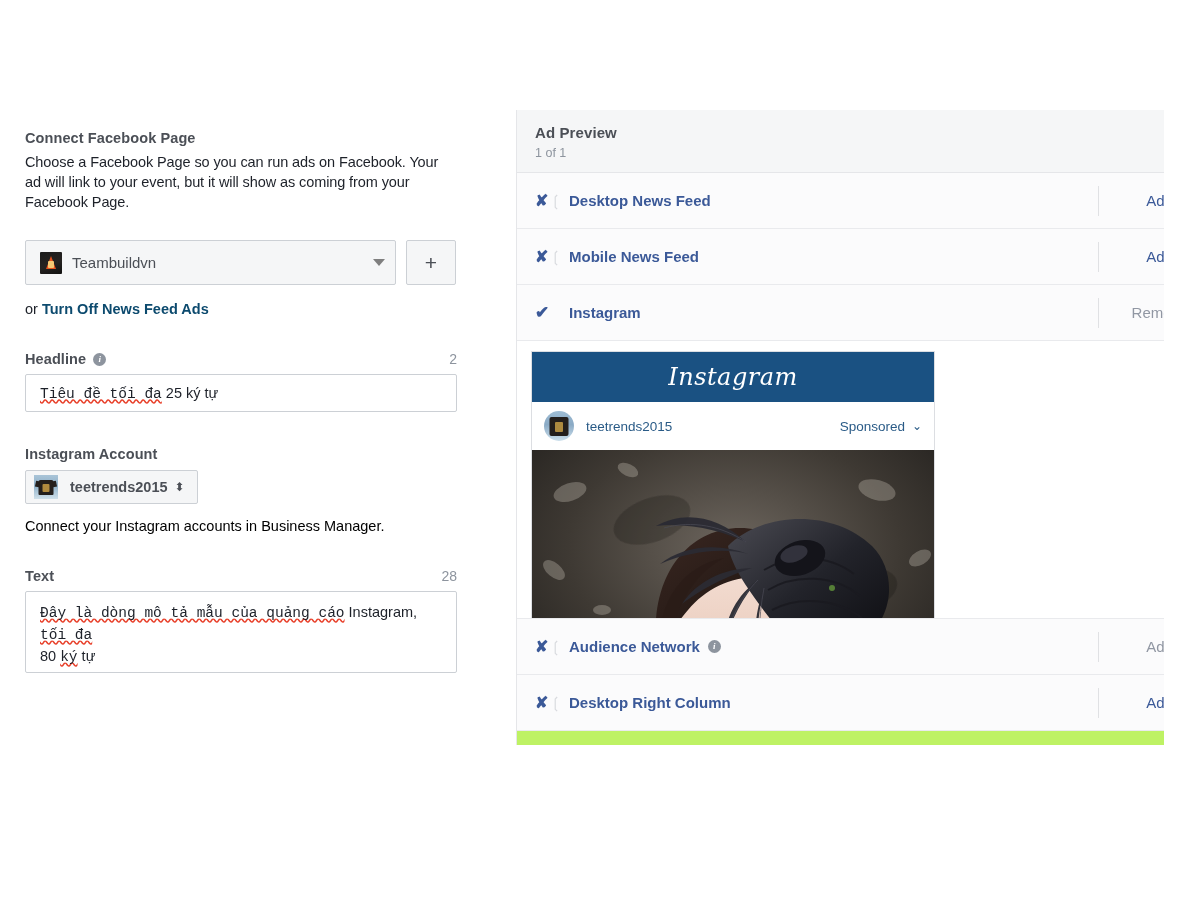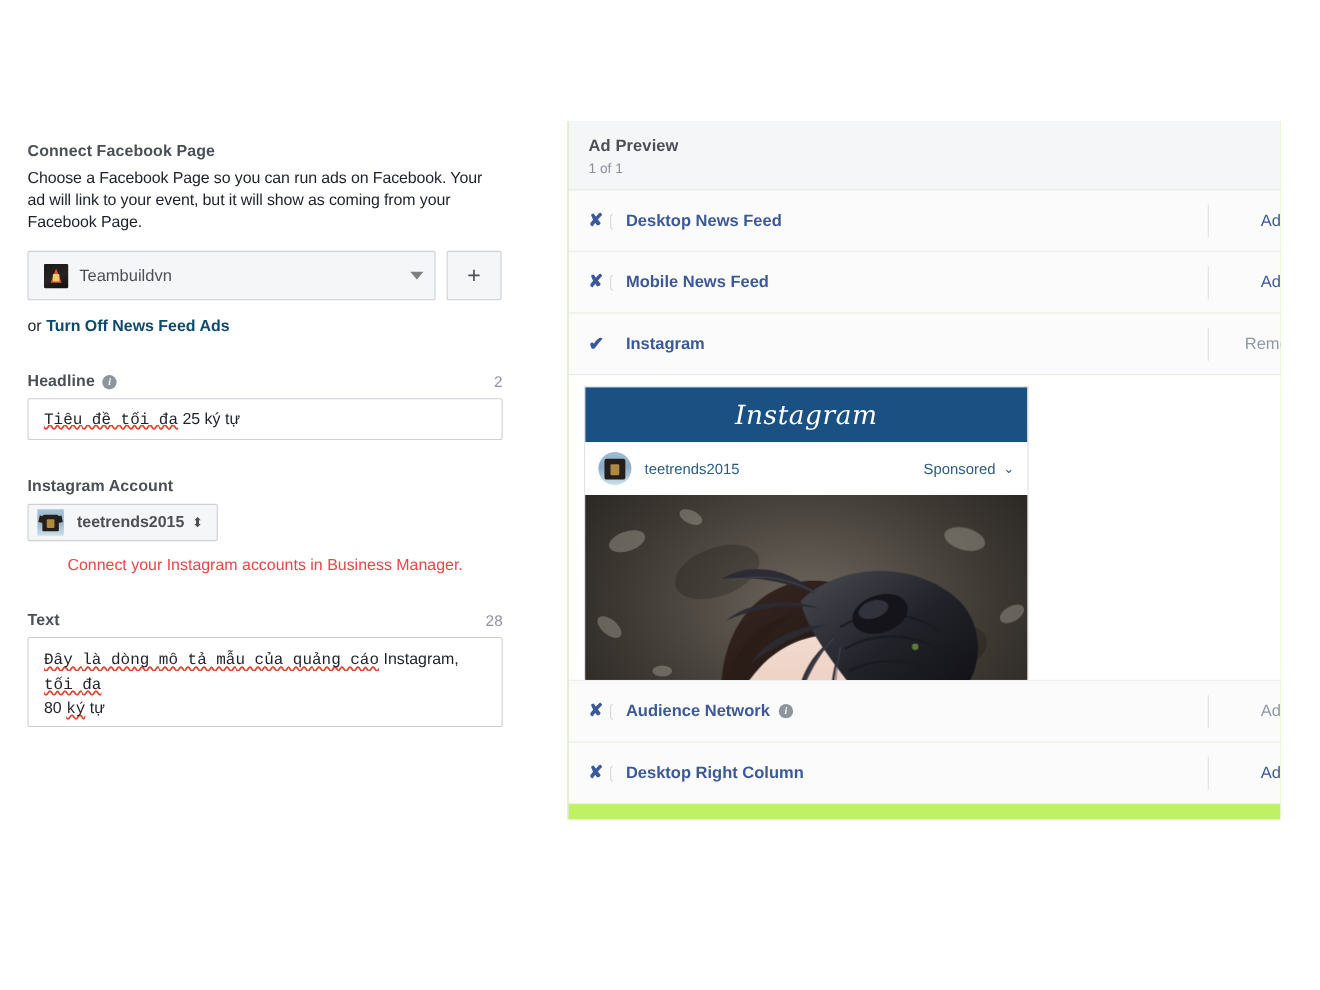--- a/index.html
+++ b/index.html
@@ -17,21 +17,21 @@
     position: absolute; left: 25px; top: 130px; width: 432px;
   }
   .section-label {
     font-size: 14.5px; font-weight: bold; color: #4b4f56;
     letter-spacing: .1px; margin: 0 0 6px 0;
   }
   .help-text {
     font-size: 14.5px; color: #1d2129; line-height: 20px;
     margin: 0; letter-spacing: -.1px;
   }
-  .page-row { display: flex; align-items: center; margin-top: 16px; }
+  .page-row { display: flex; align-items: center; margin-top: 28px; }
   .page-select {
     flex: 0 0 371px; height: 45px; border: 1px solid #ccd0d5; border-radius: 2px;
     background: #f5f6f7; display: flex; align-items: center; padding: 0 10px 0 14px;
     position: relative;
   }
   .page-avatar {
     width: 22px; height: 22px; flex: 0 0 22px; border-radius: 1px;
     background: linear-gradient(160deg,#1b1b1b 0%,#262321 55%,#111 100%);
     position: relative; overflow: hidden; margin-right: 10px;
   }
@@ -103,21 +103,21 @@
     content:""; position:absolute; top:1px; width:4px; height:6px; background:#241f1c;
   }
   .ig-avatar .shirt::before { left:-3px; transform: rotate(12deg); }
   .ig-avatar .shirt::after  { right:-3px; transform: rotate(-12deg); }
   .ig-avatar .logo {
     position:absolute; left:50%; top:38%; transform:translateX(-50%);
     width:7px; height:8px; background:#b08a3e; border-radius:1px;
   }
   .ig-acct-name { font-size: 14.5px; font-weight: bold; color: #4b4f56; }
   .updown { margin-left: 7px; font-size: 12px; color: #4b4f56; line-height: 1; }
-  .below-note { font-size: 14.5px; color: #ef4444; margin-top: 14px; text-align: center; }
+  .below-note { font-size: 14.5px; color: #000000; margin-top: 14px; }
 
   
   .preview-panel {
     position: absolute; left: 496px; top: 110px; width: 704px; height: 635px;
     background: #bef264; border-left: 1px solid #e5e6e9; margin-left: 20px;
   }
   .panel-header {
     background: #f5f6f7; border-bottom: 1px solid #e5e6e9;
     padding: 14px 18px 12px 18px;
   }

